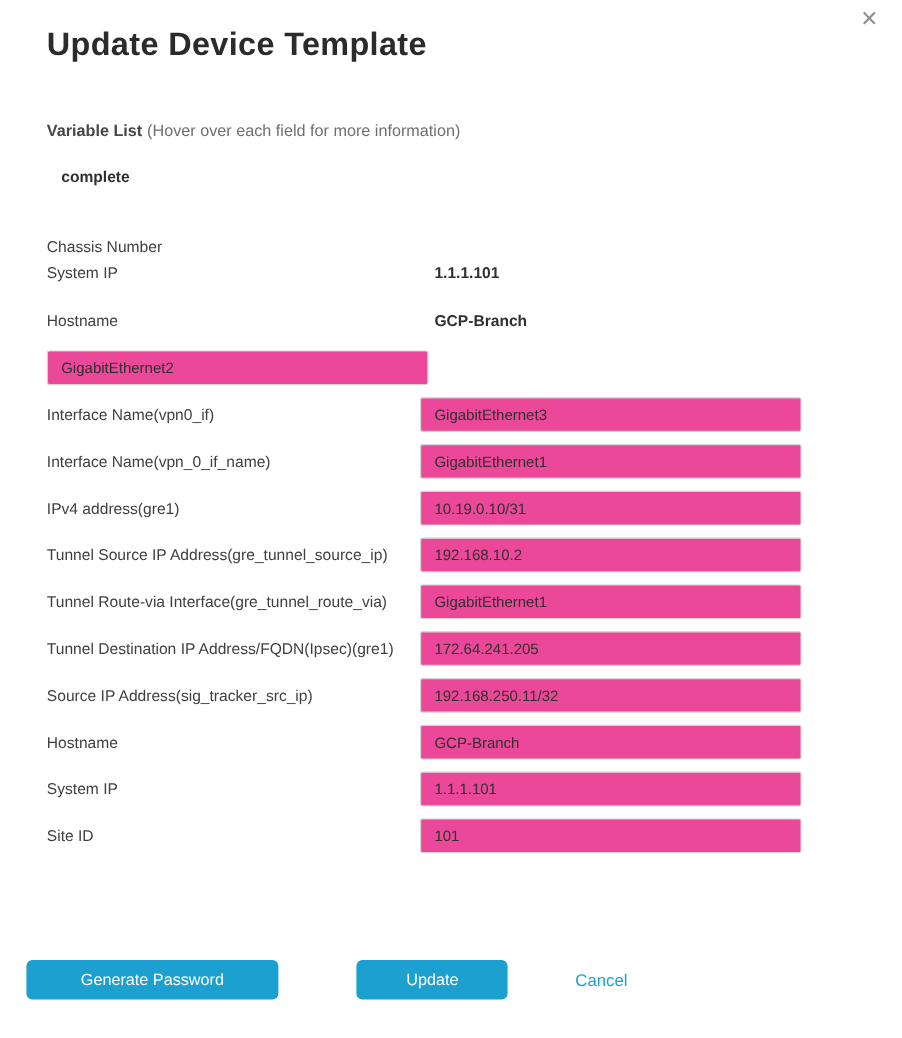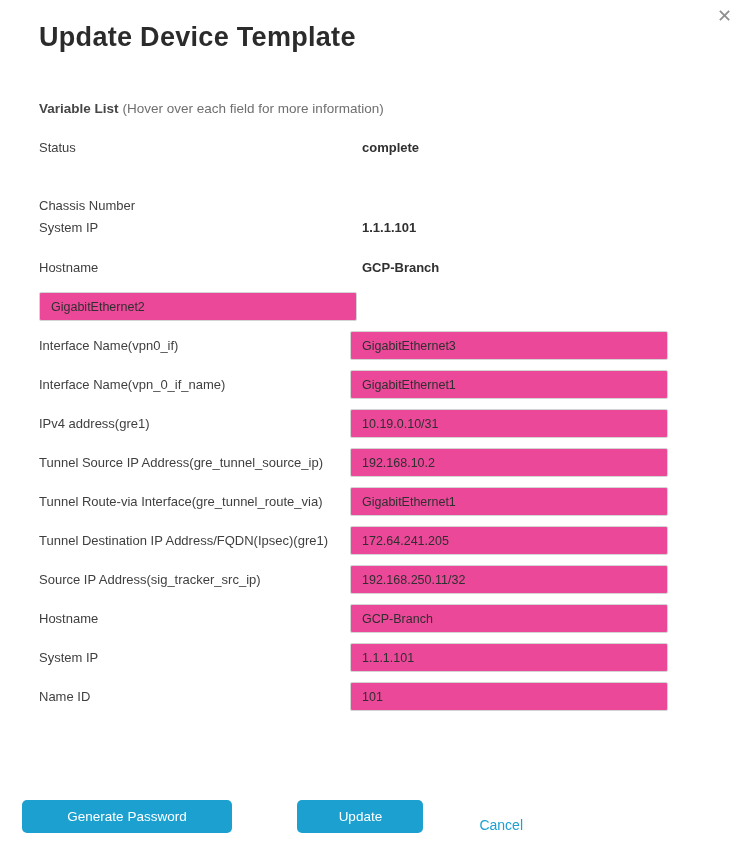--- a/index.html
+++ b/index.html
@@ -33,21 +33,21 @@
   .mb-sysip { margin-bottom:24px; }
   .mb-host { margin-bottom:17px; }
   .input-row { height:29px; margin-bottom:10px; }
   .input-row input {
     width:318px; height:29px; border:1px solid var(--input-border); border-radius:2px;
     padding:0 11px; font-size:12.5px; color:#2f2f2f; background:#ec4899; outline:none;
     font-family:"Liberation Sans", sans-serif;
   }
   .footer {
     position:absolute; left:0; bottom:32px; width:612px; height:33px;
-    display:flex; align-items:flex-end; padding:0 89px 0 22px;
+    display:flex; align-items:center; padding:0 89px 0 22px;
   }
   .btn {
     height:33px; border:none; border-radius:5px; background:var(--accent); color:#ffffff;
     font-size:13.5px; font-family:"Liberation Sans", sans-serif; cursor:pointer;
     display:flex; align-items:center; justify-content:center;
   }
   .btn-generate { width:210px; }
   .spacer { flex:1; }
   .btn-update { width:126px; }
   .cancel-link {
@@ -61,21 +61,20 @@
 
 <h1 class="modal-title">Update Device Template</h1>
 
 <div class="section-heading">
   <span class="strong">Variable List</span><span class="hint">(Hover over each field for more information)</span>
 </div>
 
 <div class="rows">
 
   <div class="row static-row mb-status">
-    <div class="label">Status</div>
     <div class="value">complete</div>
   </div>
 
   <div class="row static-row mb-chassis">
     <div class="label">Chassis Number</div>
     <div class="value"></div>
   </div>
 
   <div class="row static-row mb-sysip">
     <div class="label">System IP</div>
@@ -130,21 +129,21 @@
     <div class="label">Hostname</div>
     <input type="text" value="GCP-Branch" style="">
   </div>
 
   <div class="row input-row">
     <div class="label">System IP</div>
     <input type="text" value="1.1.1.101" style="">
   </div>
 
   <div class="row input-row">
-    <div class="label">Name ID</div>
+    <div class="label">Site ID</div>
     <input type="text" value="101" style="">
   </div>
 
 </div>
 
 <div class="footer">
   <button class="btn btn-generate">Generate Password</button>
   <div class="spacer"></div>
   <button class="btn btn-update">Update</button>
   <span class="cancel-link">Cancel</span>

